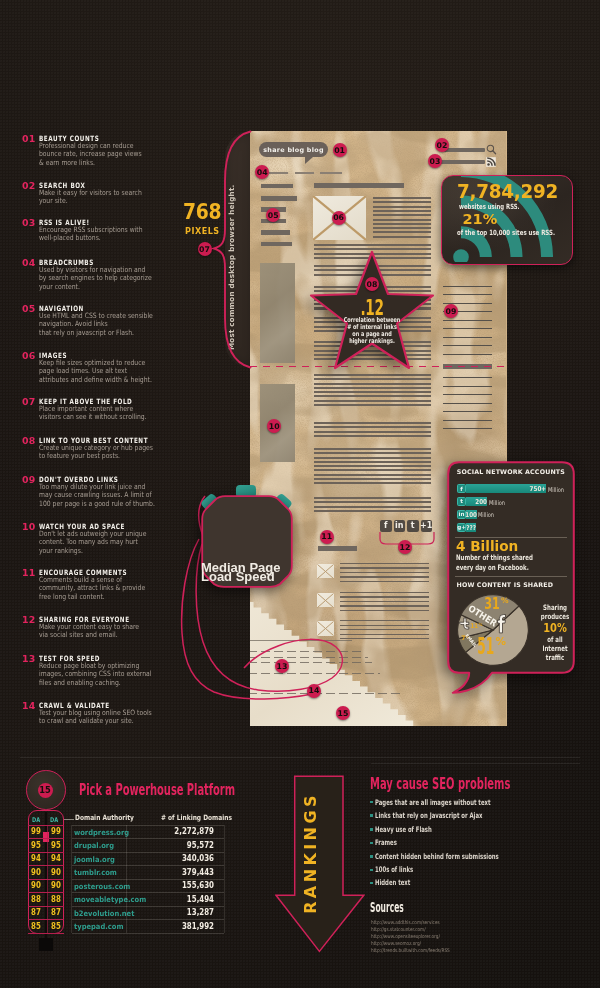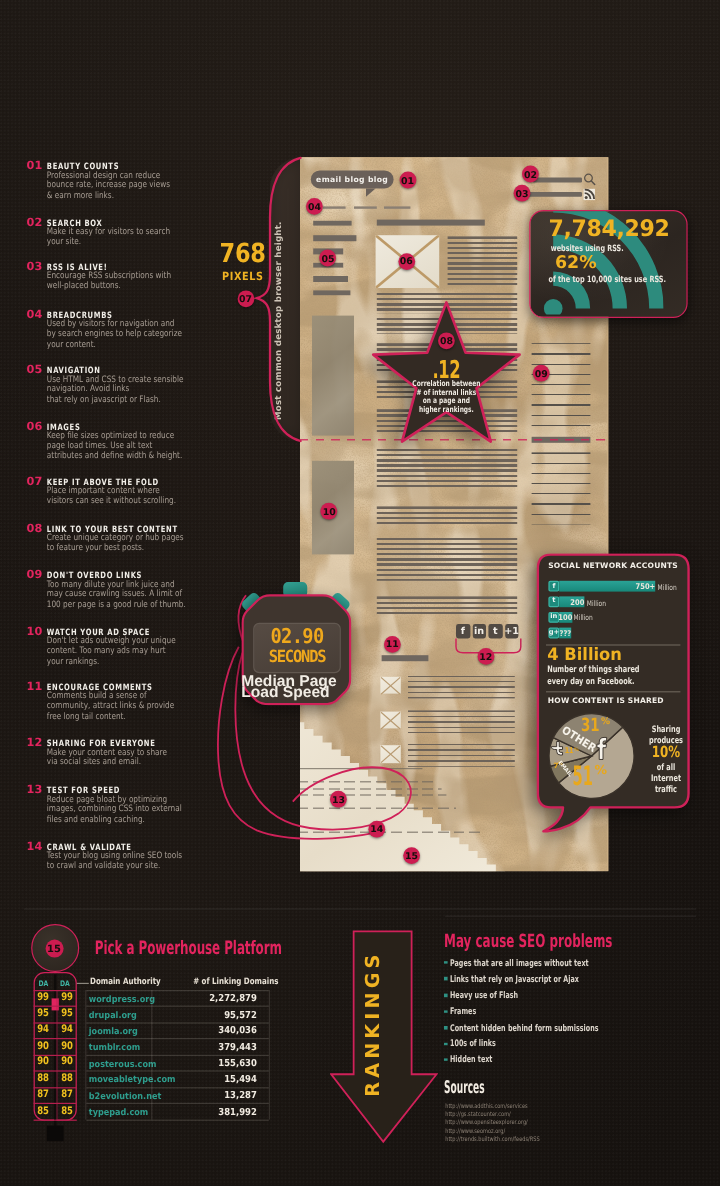--- a/index.html
+++ b/index.html
@@ -439,21 +439,21 @@
           </filter>
         </defs>
         <rect width="256" height="604" filter="url(#grain3)" opacity="0.75"></rect>
         <rect width="256" height="604" filter="url(#grain2)" opacity="0.70"></rect>
         <rect width="256" height="604" filter="url(#grain)" opacity="0.65"></rect>
         <rect width="256" height="604" filter="url(#crease)" opacity="0.62"></rect>
         <rect width="256" height="604" filter="url(#crease2)" opacity="0.62"></rect>
         <rect width="256" height="604" filter="url(#crease3)" opacity="0.45"></rect>
       </svg>
       <div class="bubble">
-        <span>email blog blog</span>
+        <span>share blog blog</span>
       </div>
       <div class="crumb" style="left:19.2px;width:19.2px"></div>
       <div class="crumb" style="left:44.8px;width:19.2px"></div>
       <div class="crumb" style="left:70.4px;width:21.3px"></div>
       <div class="sbox" style="left:194px;top:17px;width:40.6px;height:3.6px"></div>
       <svg class="icon-s" style="left:236px;top:13px" width="11" height="11" viewBox="0 0 11 11">
         <circle cx="4.4" cy="4.4" r="3.2" fill="none" stroke="#5a524a" stroke-width="1.05"></circle>
         <line x1="6.8" y1="6.8" x2="9.6" y2="9.8" stroke="#5a524a" stroke-width="1.25" stroke-linecap="round"></line>
       </svg>
       <div class="sbox" style="left:189px;top:28.8px;width:45.6px;height:3.8px"></div>
@@ -566,21 +566,21 @@
       <svg class="rssmark" width="100" height="100" viewBox="0 0 100 100">
         <g transform="translate(8,95)">
           <circle cx="0" cy="0" r="7.8" fill="#2e9183"></circle>
           <path d="M0 -18.8 A18.8 18.8 0 0 1 18.8 0 L30.8 0 A30.8 30.8 0 0 0 0 -30.8 Z" fill="#2e9183"></path>
           <path d="M0 -49.5 A49.5 49.5 0 0 1 49.5 0 L61.5 0 A61.5 61.5 0 0 0 0 -61.5 Z" fill="#2e9183"></path>
           <path d="M0 -80 A80 80 0 0 1 80 0 L92 0 A92 92 0 0 0 0 -92 Z" fill="#2e9183"></path>
         </g>
       </svg>
       <div class="big">7,784,292</div>
       <div class="sub">websites using RSS.</div>
-      <div class="pct">62%</div>
+      <div class="pct">21%</div>
       <div class="sub2">of the top 10,000 sites use RSS.</div>
     </div>
 
     <div id="star">
       <svg width="134" height="126" viewBox="0 0 134 126">
         <polygon points="67,3 83,45 128,46.5 92,74.5 104,119 67,94.5 30,119 42,74.5 6,46.5 51,45" fill="#332a23" stroke="#cf2159" stroke-width="2.2" stroke-linejoin="round"></polygon>
       </svg>
       <div class="mk" style="left:60px;top:28px">08</div>
       <div class="starval">.12</div>
       <div class="starcap">Correlation between
@@ -593,24 +593,20 @@
       <div class="sw-btn sw-b1"></div>
       <div class="sw-btn sw-b2"></div>
       <div class="sw-btn sw-b3"></div>
       <div class="sw-body">
         <svg class="swshape" width="92" height="93" viewBox="0 0 92 93">
           <path d="M24 1.2 H68 Q74 1.2 78 5 L87 14 Q90.8 18 90.8 24 V71
                    Q90.8 77 87 81 L79 89 Q75 91.8 69 91.8 H23
                    Q17 91.8 13 89 L5 81 Q1.2 77 1.2 71 V24
                    Q1.2 18 5 14 L14 5 Q18 1.2 24 1.2 Z" fill="#3f352e" stroke="#cf2159" stroke-width="1.8"></path>
         </svg>
-        <div class="sw-screen">
-          <div class="sw-time">02.90</div>
-          <div class="sw-unit">SECONDS</div>
-        </div>
         <div class="sw-cap">Median Page
 Load Speed</div>
       </div>
     </div>
 
     <div id="socialbox">
       <svg class="shape" width="132" height="240" viewBox="0 0 132 240">
         <path d="M12 1.2 H115 Q126.8 1.2 126.8 13 V200 Q126.8 211.8 115 211.8 H45
                  C40 219 32 226 20 229.5 C13 231.5 8 231.8 5.8 231.8
                  C9 230 14 227.5 17 224 C20.5 220 22.2 216 22.2 211.8 H12

